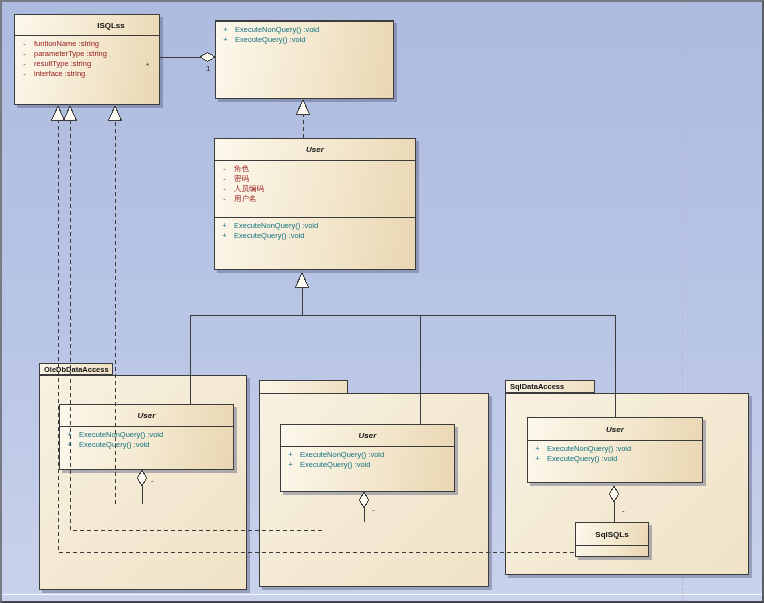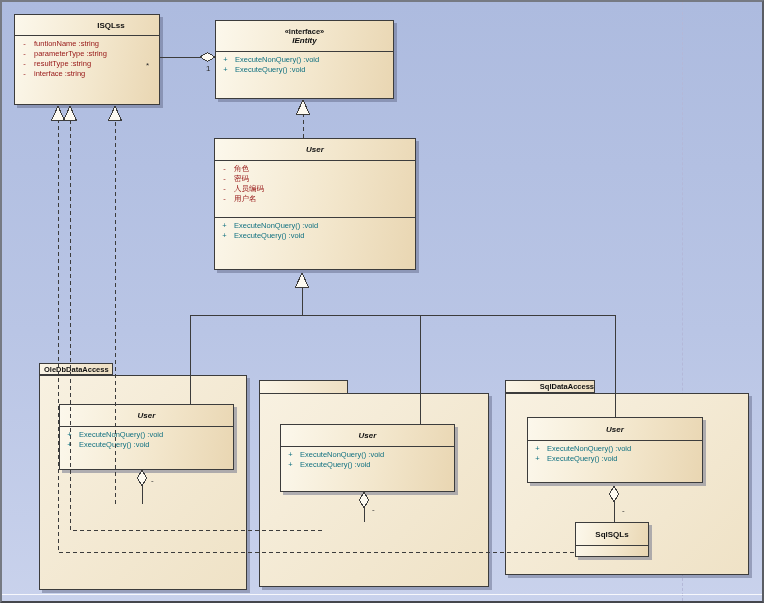--- a/index.html
+++ b/index.html
@@ -42,21 +42,21 @@
   <div class="pkg-tab" style="left:37px;top:361px;width:74px;height:12px;">
     <span>OleDbDataAccess</span>
   </div>
   <div class="pkg-body" style="left:37px;top:373px;width:208px;height:215px;"></div>
 
   <div class="pkg-tab" style="left:257px;top:378px;width:89px;height:31px;">
     <span>OracleDataAccess</span>
   </div>
   <div class="pkg-body" style="left:257px;top:391px;width:230px;height:194px;"></div>
 
-  <div class="pkg-tab" style="left:503px;top:378px;width:90px;height:13px;justify-content:flex-end;">
+  <div class="pkg-tab" style="left:503px;top:378px;width:90px;height:13px;">
     <span>SqlDataAccess</span>
   </div>
   <div class="pkg-body" style="left:503px;top:391px;width:244px;height:182px;"></div>
 
   <div class="cls" style="left:12px;top:12px;width:146px;height:91px;">
     <div class="cls-title" style="height:20px;padding-left:48px;">
       <span>ISQLss</span>
     </div>
     <div class="cmp grow">
       <div class="row attr">
@@ -72,24 +72,20 @@
           <span class="t">resultType :string</span>
         </div>
       <div class="row attr">
           <span class="v">-</span>
           <span class="t">interface :string</span>
         </div>
     </div>
   </div>
 
   <div class="cls" style="left:213px;top:18px;width:179px;height:79px;">
-    <div class="cls-title" style="height:30px;">
-      <span style="font-size:7.5px;">«interface»</span>
-      <span class="italic">IEntity</span>
-    </div>
     <div class="cmp grow">
       <div class="row op">
           <span class="v">+</span>
           <span class="t">ExecuteNonQuery() :void</span>
         </div>
       <div class="row op">
           <span class="v">+</span>
           <span class="t">ExecuteQuery() :void</span>
         </div>
     </div>

